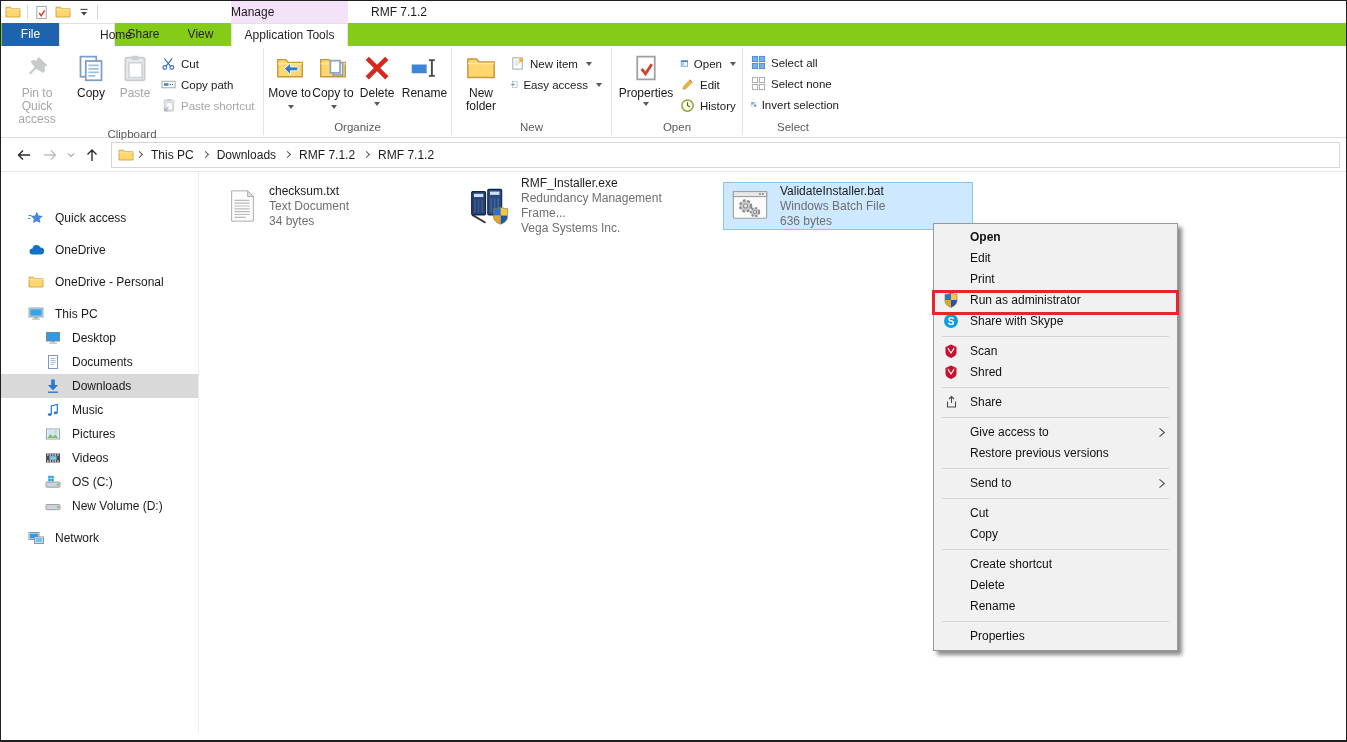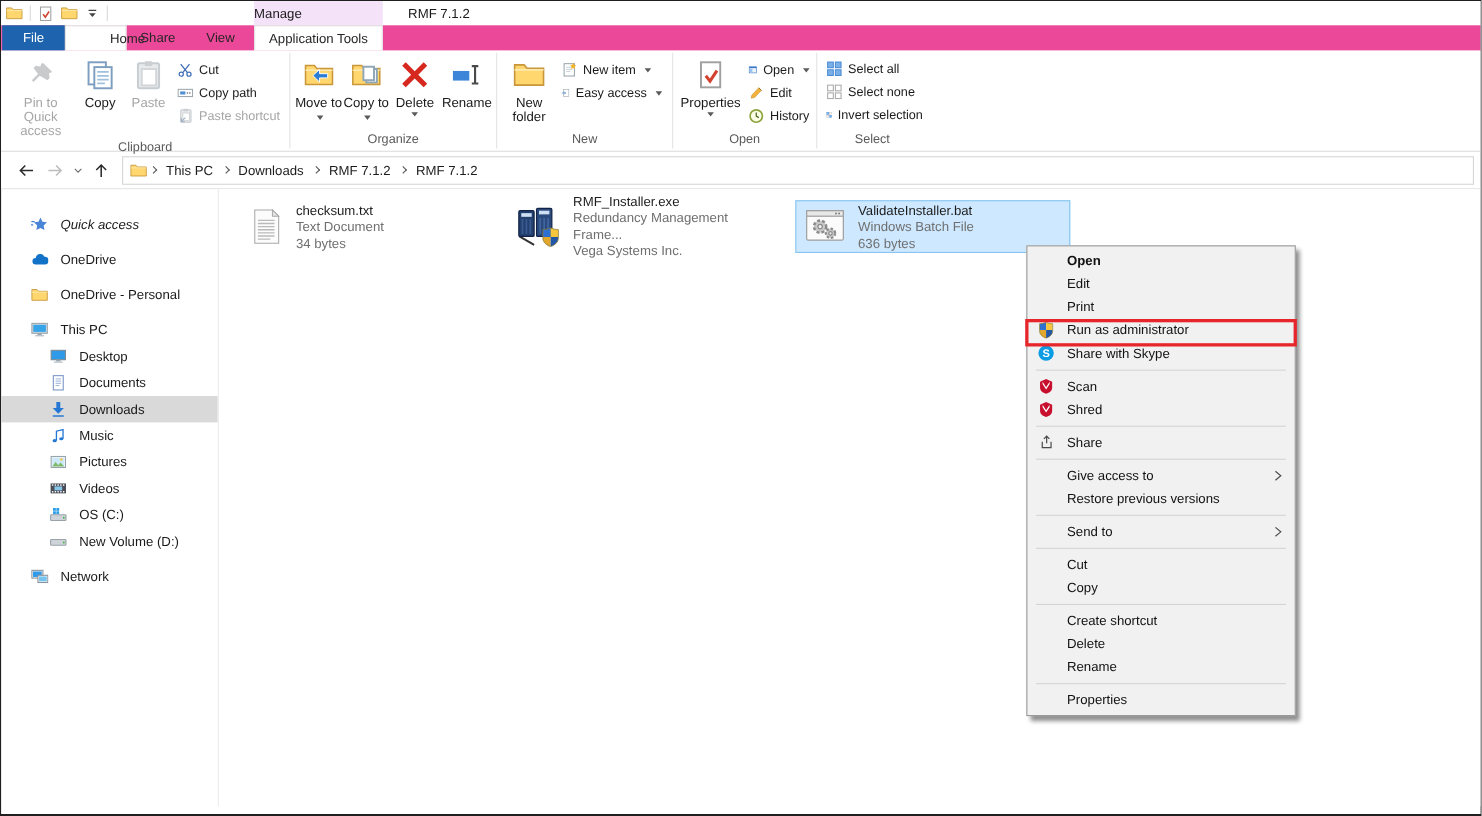--- a/index.html
+++ b/index.html
@@ -8,21 +8,21 @@
 
   
   .titlebar { position:relative; height:22px; background:#fff; }
   .qat { position:absolute; left:4px; top:2px; display:flex; align-items:center; gap:6px; height:18px; }
   .qat .divider { width:1px; height:14px; background:#d9d9d9; }
   .qat svg { display:block; }
   .manage-tab { position:absolute; left:230px; top:0; width:117px; height:22px; background:#f4e2f8; text-align:left; line-height:22px; color:#1a1a1a; }
   .win-title { position:absolute; left:370px; top:0; height:22px; line-height:22px; font-size:12px; color:#1a1a1a; }
 
   
-  .tabrow { position:relative; height:23px; background:#ec4899; }
+  .tabrow { position:relative; height:23px; background:#84cc16; }
   .tab { position:absolute; top:0; height:23px; text-align:center; line-height:23px; color:#262626; cursor:default; }
   .tab-file { left:1px; width:57px; background:#1d63ad; color:#fff; }
   .tab-home { left:58px; width:56px; background:#fff; border:1px solid #e2e2e2; border-bottom:none;padding-left:40px; }
   .tab-share { left:114px; width:57px; }
   .tab-view { left:171px; width:57px; }
   .tab-apptools { left:230px; width:117px; background:#fff; border:1px solid #e2e2e2; border-bottom:none; }
 
   
   .ribbon { position:relative; height:92px; background:#fff; border-bottom:1px solid #dcdcdc; display:flex; }
   .rgroup { display:flex; flex-direction:column; justify-content:space-between; height:100%; }
@@ -46,21 +46,21 @@
   .navbtn.small { width:16px; }
   .addr-box { flex:1; height:26px; margin:0 6px 0 6px; border:1px solid #d6d6d6; display:flex; align-items:center; padding-left:6px; background:#fff; }
   .crumb { padding:0 8px; line-height:24px; color:#1c1c1c; cursor:default; white-space:nowrap; }
   .bc-chev { width:5px; height:5px; border-right:1px solid #555; border-bottom:1px solid #555; transform:rotate(-45deg); margin:0 1px; }
 
   
   .main { display:flex; height:561px; }
   .sidebar { width:198px; border-right:1px solid #ececec; padding-top:18px; overflow:hidden; }
   .nav-item { display:flex; align-items:center; height:24px; gap:11px; cursor:default; }
   .nav-item.lvl0 { padding-left:27px; margin-top:8px; }
-  .nav-item.lvl0.first { margin-top:2px;font-style:italic; }
+  .nav-item.lvl0.first { margin-top:16px; }
   .nav-item.lvl1 { padding-left:44px; }
   .nav-item.selected { background:#d9d9d9; }
   .nav-item span { white-space:nowrap; }
 
   .content { position:relative; flex:1; background:#fff; }
   .tile { position:absolute; top:10px; height:48px; display:flex; align-items:center; padding:2px 6px; }
   .tile.selected { background:#cde8ff; border:1px solid #88c5f0; }
   .tile .ficon { margin-right:10px; flex:none; }
   .tile .name { color:#1c1c1c; line-height:15px; }
   .tile .sub { color:#6f6f6f; line-height:15px; }

